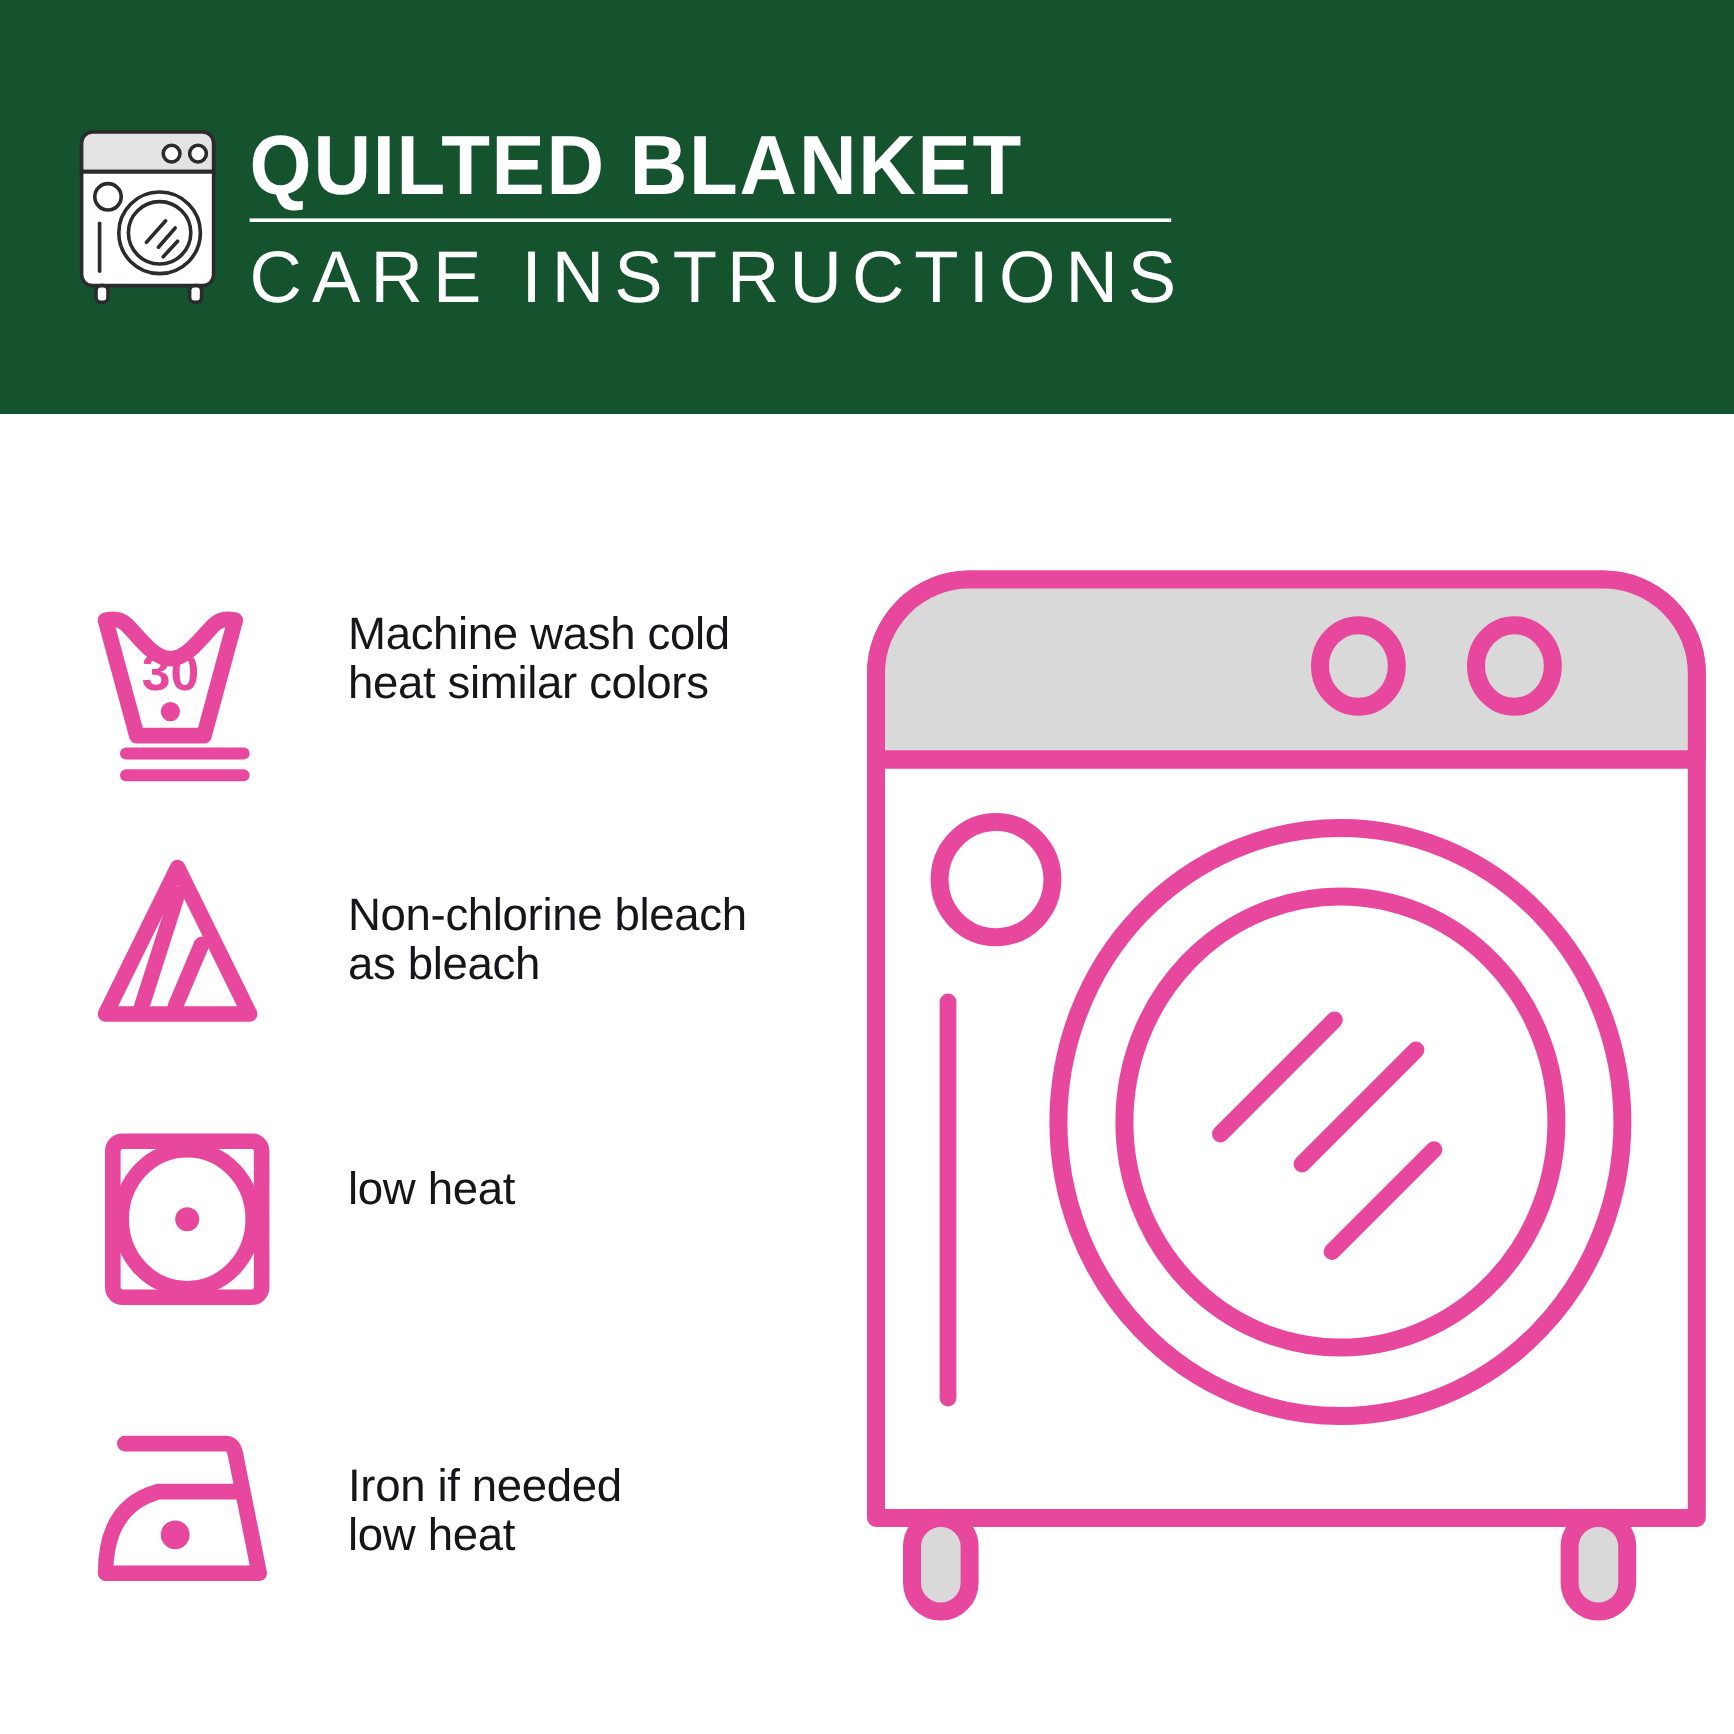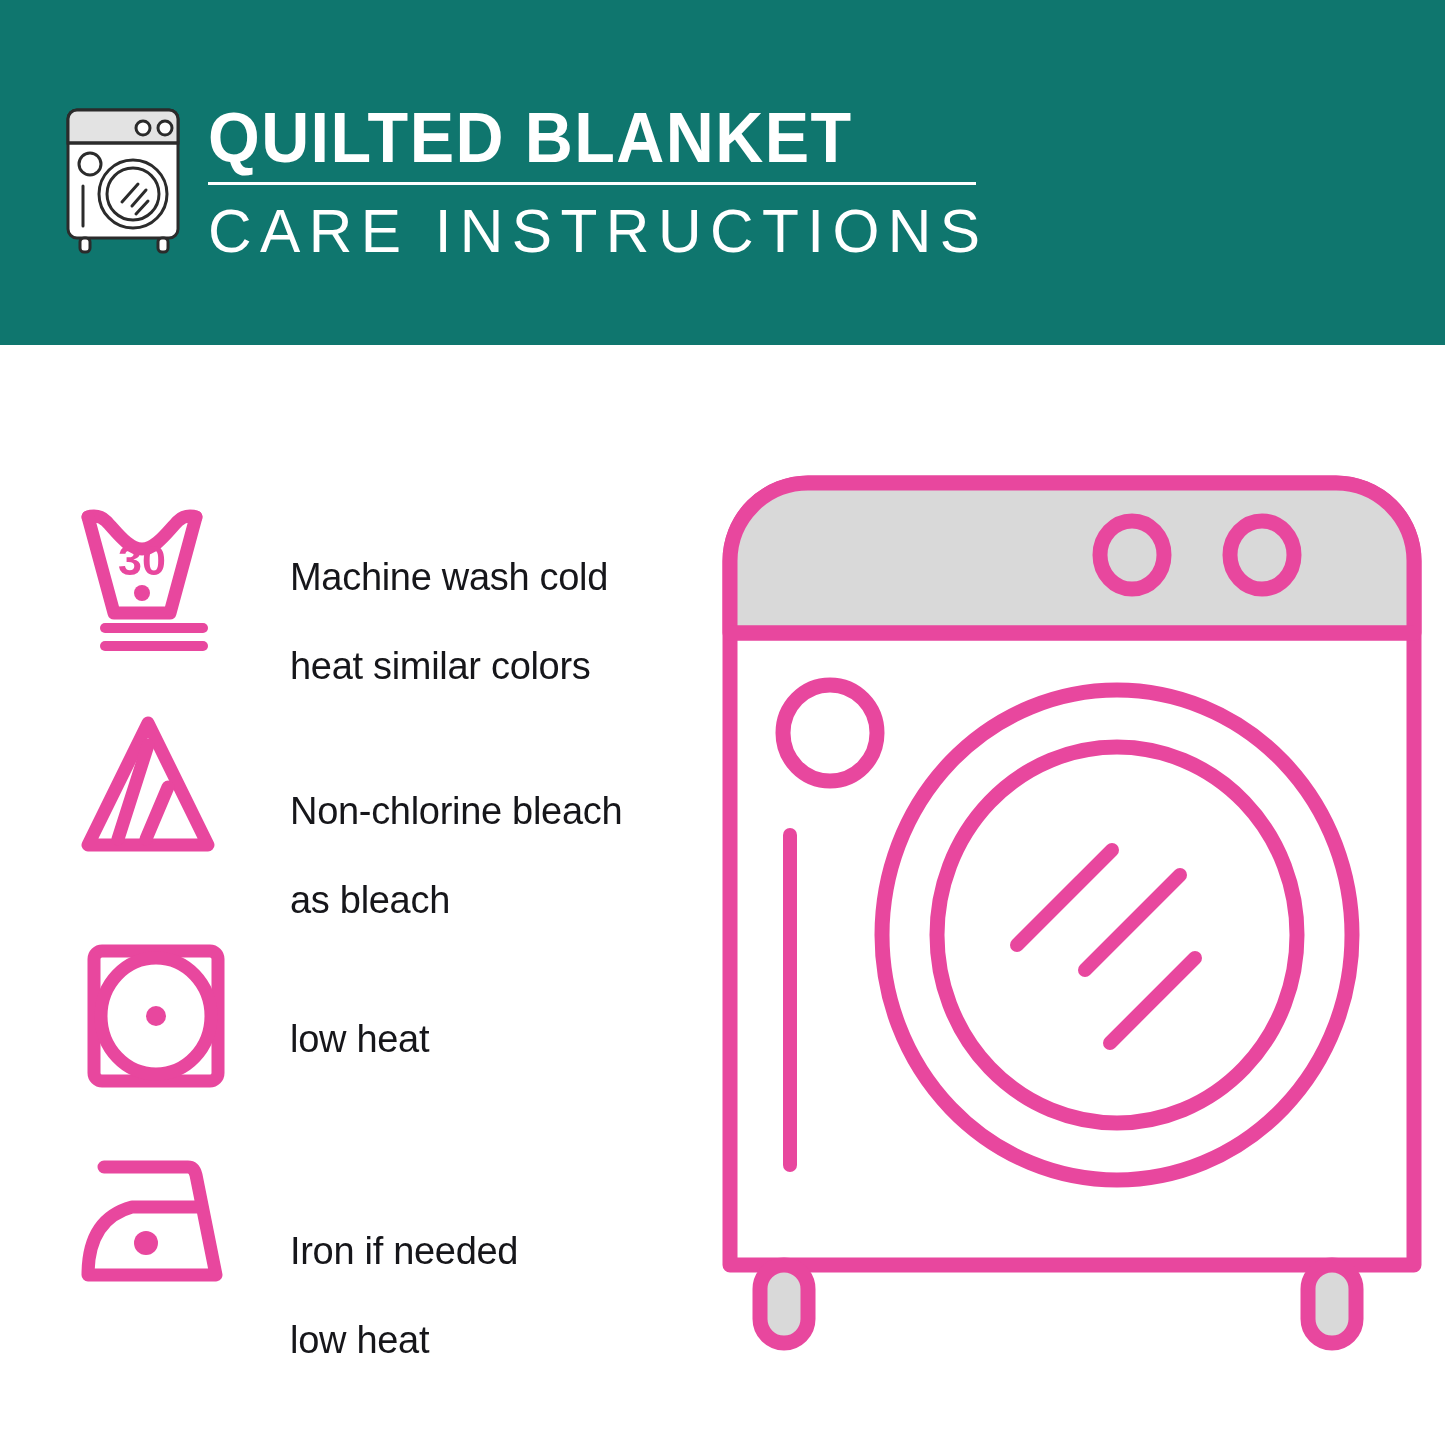--- a/index.html
+++ b/index.html
@@ -14,21 +14,21 @@
     overflow: hidden;
     position: relative;
   }
 
   
   .header {
     position: absolute;
     left: 0; top: 0;
     width: 1445px;
     height: 345px;
-    background: #0f766e;
+    background: #14532d;
     overflow: hidden;
   }
   .header-logo {
     position: absolute;
     left: 60px;
     top: 102px;
     width: 132px;
     height: 152px;
   }
   .header-text {
@@ -91,26 +91,26 @@
     position: absolute;
     left: 290px;
     top: 0;
     width: 400px;
     color: #16161a;
     font-size: 38px;
     line-height: 41px;
     letter-spacing: -0.3px;
     font-weight: normal;
   }
-  .care-row .text-cell .ln { display: block; white-space: nowrap; margin-top: 48px; }
+  .care-row .text-cell .ln { display: block; white-space: nowrap; }
 
   #row-0 { top: 150px; }
   #row-1 { top: 360px; }
   #row-2 { top: 588px; }
-  #row-3 { top: 800px; }
+  #row-3 { top: 836px; }
 
   #row-0 .text-cell { top: 14px; }
   #row-1 .text-cell { top: 38px; }
   #row-2 .text-cell { top: 38px; }
   #row-3 .text-cell { top: 38px; }
 
   
   .washer-illustration {
     position: absolute;
     left: 712px;

